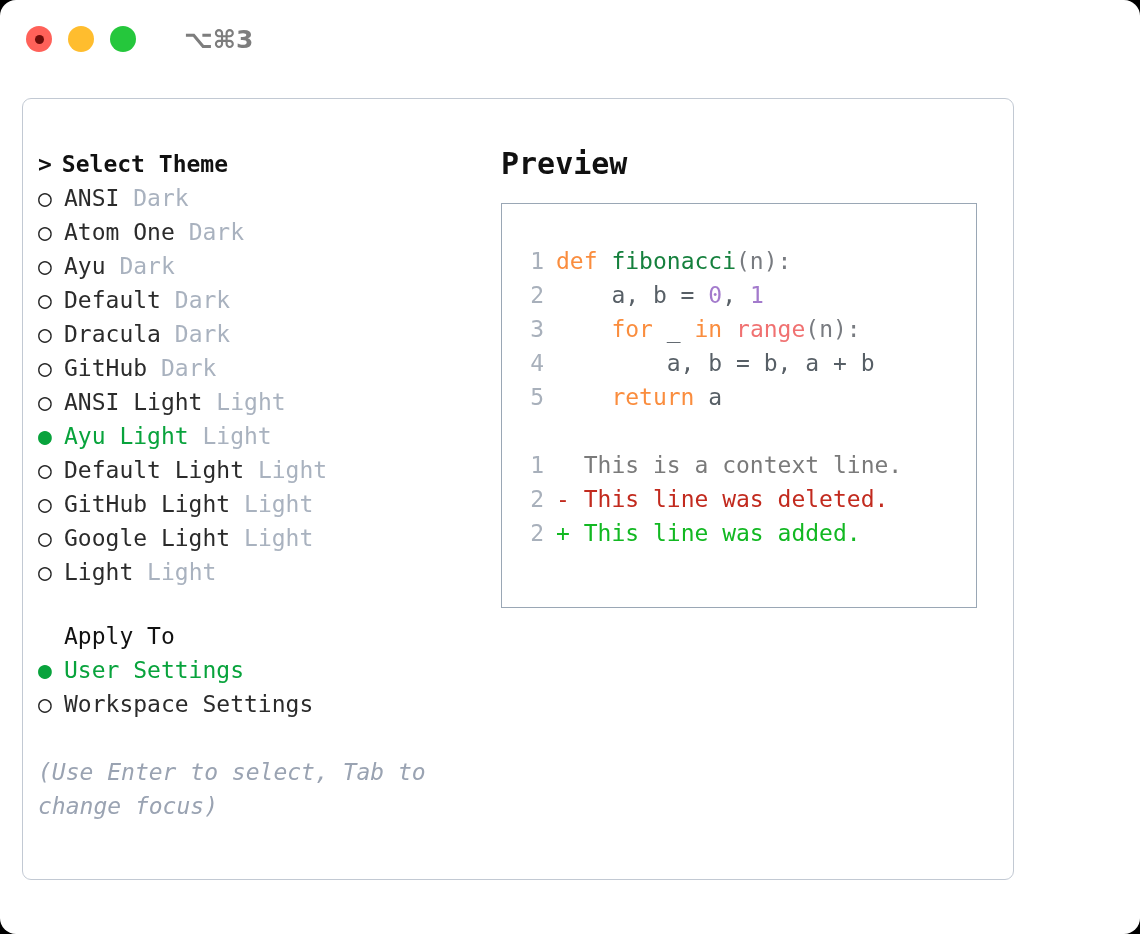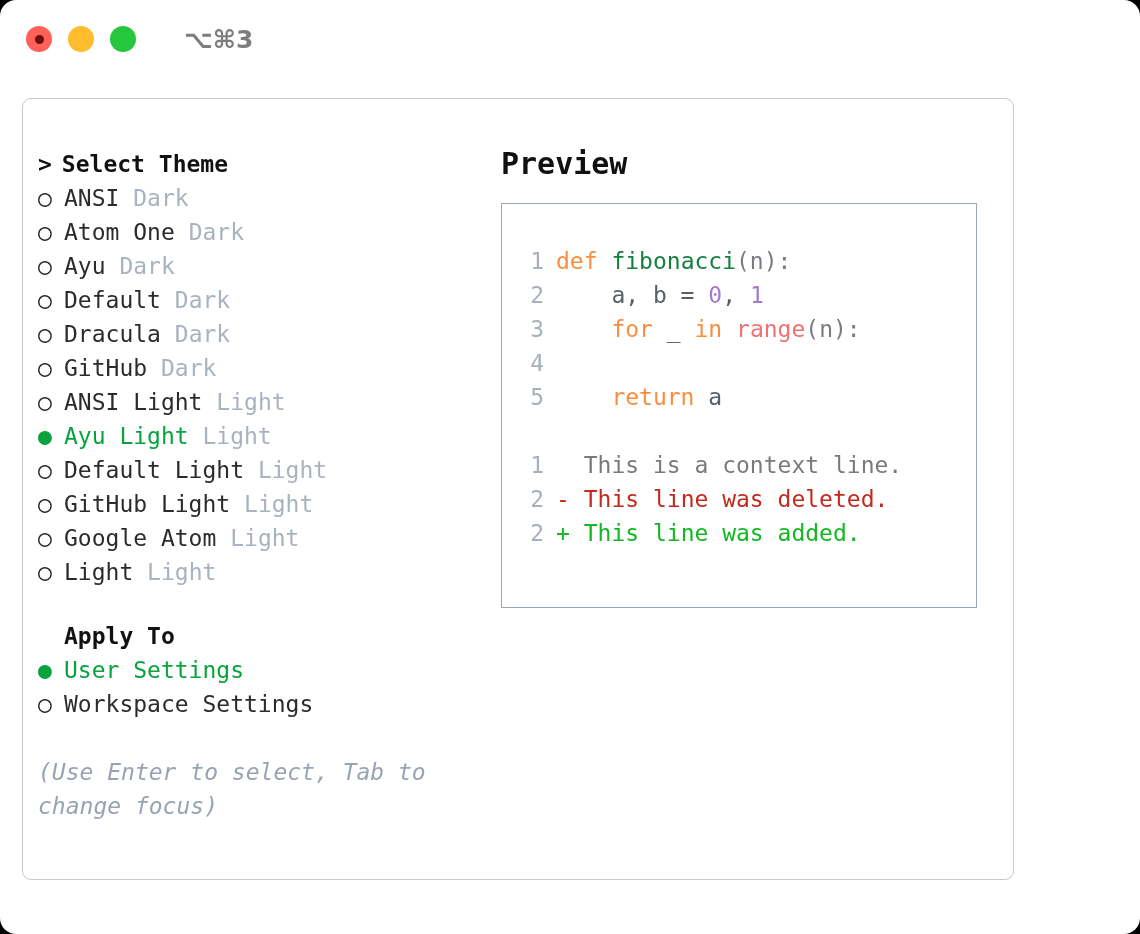--- a/index.html
+++ b/index.html
@@ -98,21 +98,20 @@
   .opt-row.selected .opt-label { color: #08a33c; }
   .opt-badge { color: #a9b2bf; }
 
   .apply-title {
     margin-top: 30px;
     font-size: 23px;
     color: #111111;
     line-height: 34px;
     padding-left: 26px;
     white-space: pre;
-    font-weight: bold;
   }
   .spacer { height: 34px; }
   .hint {
     font-size: 23px;
     color: #9aa3b2;
     line-height: 34px;
     width: 420px;
     white-space: pre-wrap;
     font-style: italic;
   }
@@ -196,21 +195,21 @@
           <div class="opt-row"><span class="marker">○</span><span class="opt-label">ANSI</span><span> </span><span class="opt-badge">Dark</span></div>
           <div class="opt-row"><span class="marker">○</span><span class="opt-label">Atom One</span><span> </span><span class="opt-badge">Dark</span></div>
           <div class="opt-row"><span class="marker">○</span><span class="opt-label">Ayu</span><span> </span><span class="opt-badge">Dark</span></div>
           <div class="opt-row"><span class="marker">○</span><span class="opt-label">Default</span><span> </span><span class="opt-badge">Dark</span></div>
           <div class="opt-row"><span class="marker">○</span><span class="opt-label">Dracula</span><span> </span><span class="opt-badge">Dark</span></div>
           <div class="opt-row"><span class="marker">○</span><span class="opt-label">GitHub</span><span> </span><span class="opt-badge">Dark</span></div>
           <div class="opt-row"><span class="marker">○</span><span class="opt-label">ANSI Light</span><span> </span><span class="opt-badge">Light</span></div>
           <div class="opt-row selected"><span class="marker on">●</span><span class="opt-label">Ayu Light</span><span> </span><span class="opt-badge">Light</span></div>
           <div class="opt-row"><span class="marker">○</span><span class="opt-label">Default Light</span><span> </span><span class="opt-badge">Light</span></div>
           <div class="opt-row"><span class="marker">○</span><span class="opt-label">GitHub Light</span><span> </span><span class="opt-badge">Light</span></div>
-          <div class="opt-row"><span class="marker">○</span><span class="opt-label">Google Atom</span><span> </span><span class="opt-badge">Light</span></div>
+          <div class="opt-row"><span class="marker">○</span><span class="opt-label">Google Light</span><span> </span><span class="opt-badge">Light</span></div>
           <div class="opt-row"><span class="marker">○</span><span class="opt-label">Light</span><span> </span><span class="opt-badge">Light</span></div>
         </div>
 
       <div class="apply-title">Apply To</div>
 
       <div id="apply-rows">
           <div class="opt-row selected"><span class="marker on">●</span><span class="opt-label">User Settings</span></div>
           <div class="opt-row"><span class="marker">○</span><span class="opt-label">Workspace Settings</span></div>
         </div>
 
@@ -220,21 +219,21 @@
     </div>
 
     <div class="right-col">
       <div class="preview-title">Preview</div>
 
       <div class="preview-box">
         <div id="code-rows">
             <div class="code-line"><span class="lineno">1</span><span><span class="tk-kw">def </span><span class="tk-fn">fibonacci</span><span class="tk-punc">(n):</span></span></div>
             <div class="code-line"><span class="lineno">2</span><span><span class="tk-pl">    a, b = </span><span class="tk-num">0</span><span class="tk-pl">, </span><span class="tk-num">1</span></span></div>
             <div class="code-line"><span class="lineno">3</span><span><span class="tk-kw">    for </span><span class="tk-pl">_ </span><span class="tk-kw">in </span><span class="tk-call">range</span><span class="tk-punc">(n):</span></span></div>
-            <div class="code-line"><span class="lineno">4</span></div>
+            <div class="code-line"><span class="lineno">4</span><span><span class="tk-pl">        a, b = b, a + b</span></span></div>
             <div class="code-line"><span class="lineno">5</span><span><span class="tk-kw">    return </span><span class="tk-pl">a</span></span></div>
           </div>
         <div class="code-blank"></div>
         <div id="diff-rows">
             <div class="code-line"><span class="lineno">1</span><span class="diff-ctx"> </span><span class="diff-ctx"> This is a context line.</span></div>
             <div class="code-line"><span class="lineno">2</span><span class="diff-del">-</span><span class="diff-del"> This line was deleted.</span></div>
             <div class="code-line"><span class="lineno">2</span><span class="diff-add">+</span><span class="diff-add"> This line was added.</span></div>
           </div>
       </div>
     </div>

